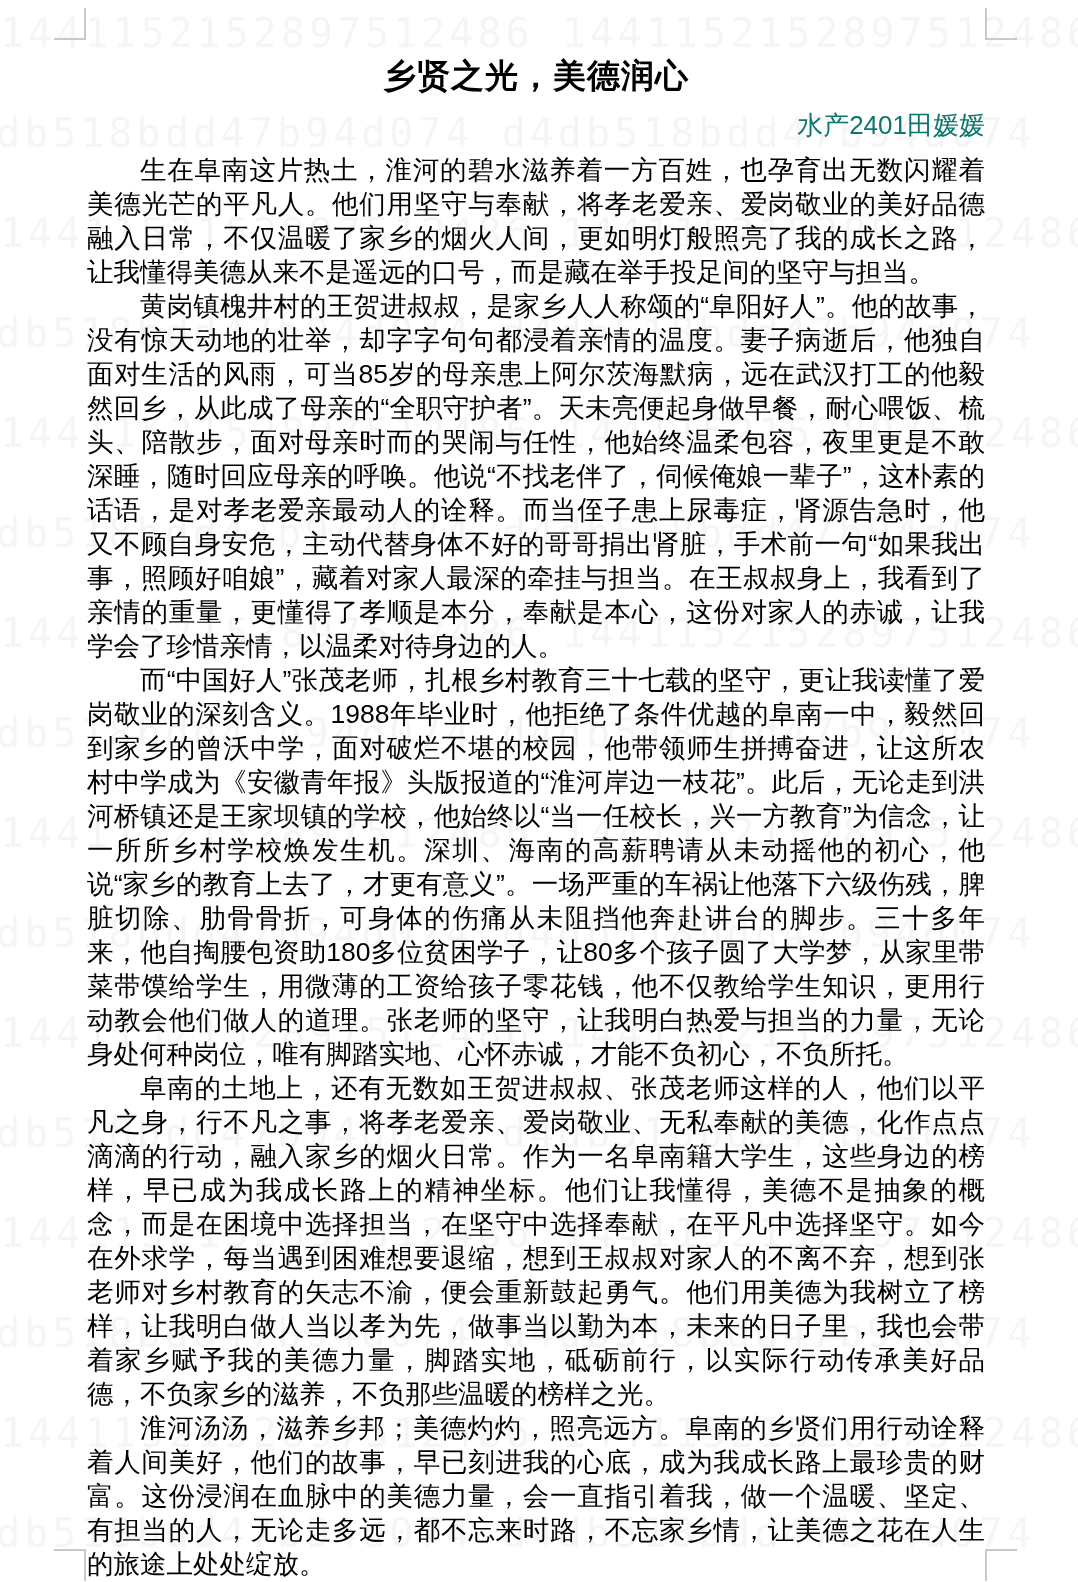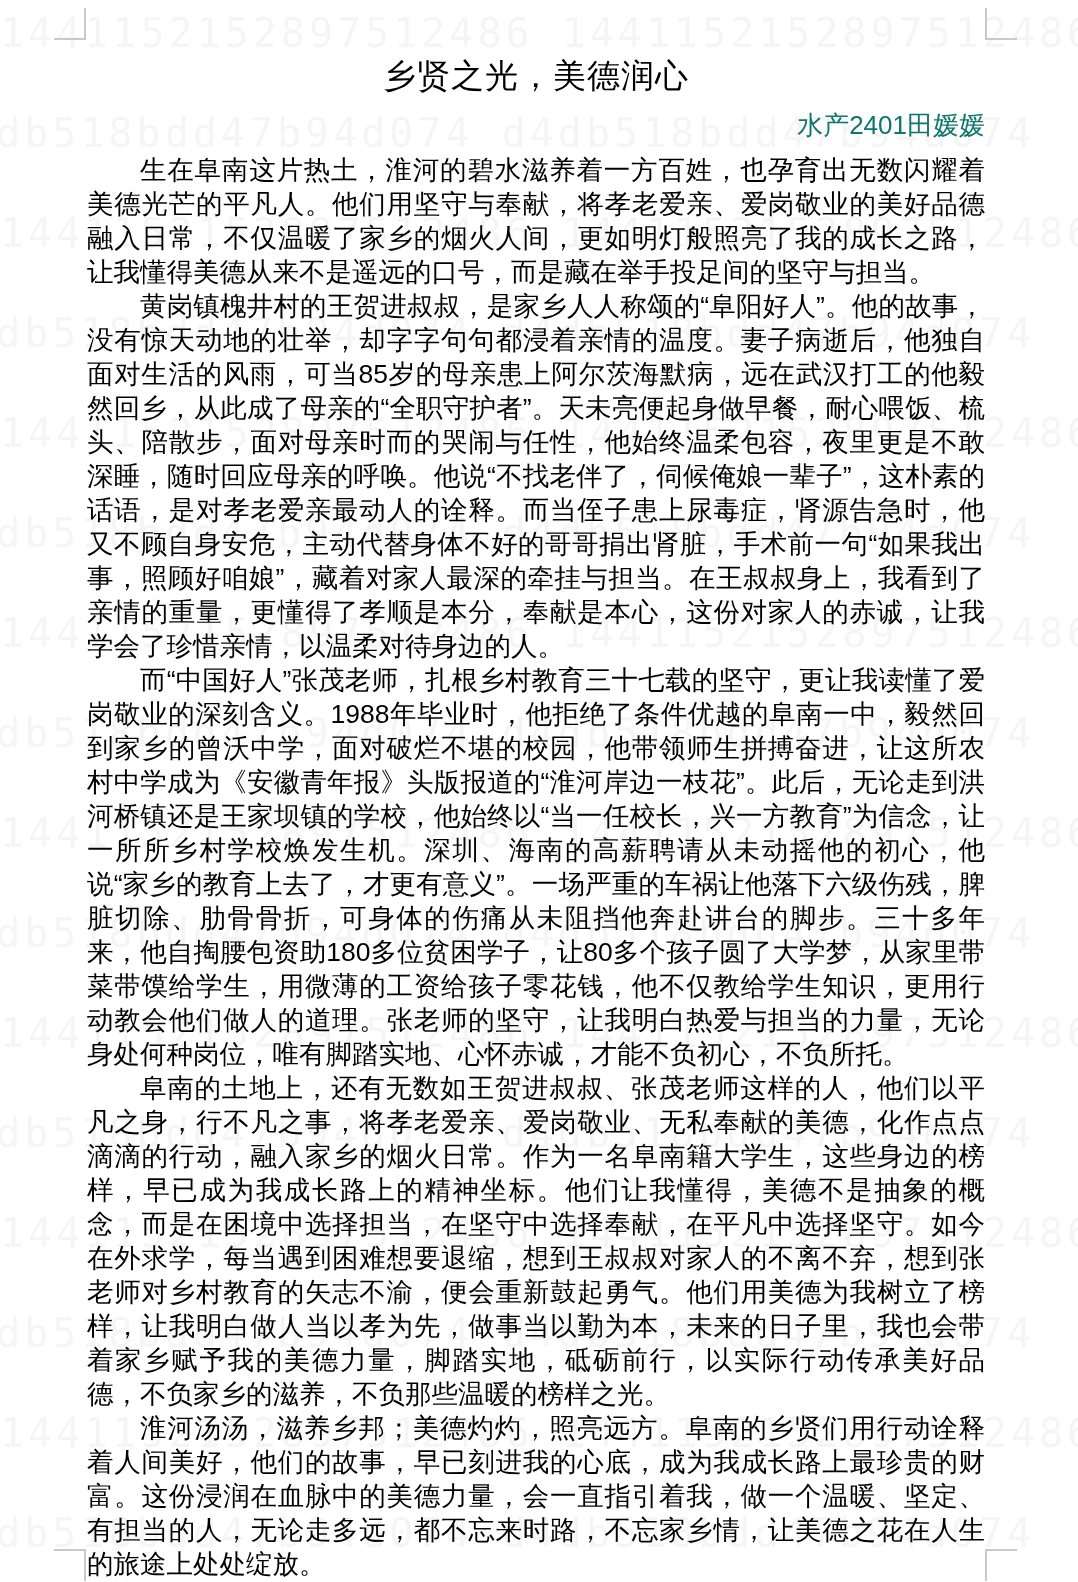--- a/index.html
+++ b/index.html
@@ -54,21 +54,21 @@
   .content {
     position: absolute;
     left: 87px;
     top: 40px;
     width: 898px;
     z-index: 2;
     color: #000000;
   }
   .doc-title {
     font-size: 33px;
-    font-weight: 400;
+    font-weight: 700;
     line-height: 44px;
     text-align: center;
     margin-top: 14px;
     letter-spacing: 1px;
     color: #000000;
   }
   .author-line {
     font-size: 26px;
     line-height: 34px;
     text-align: right;

